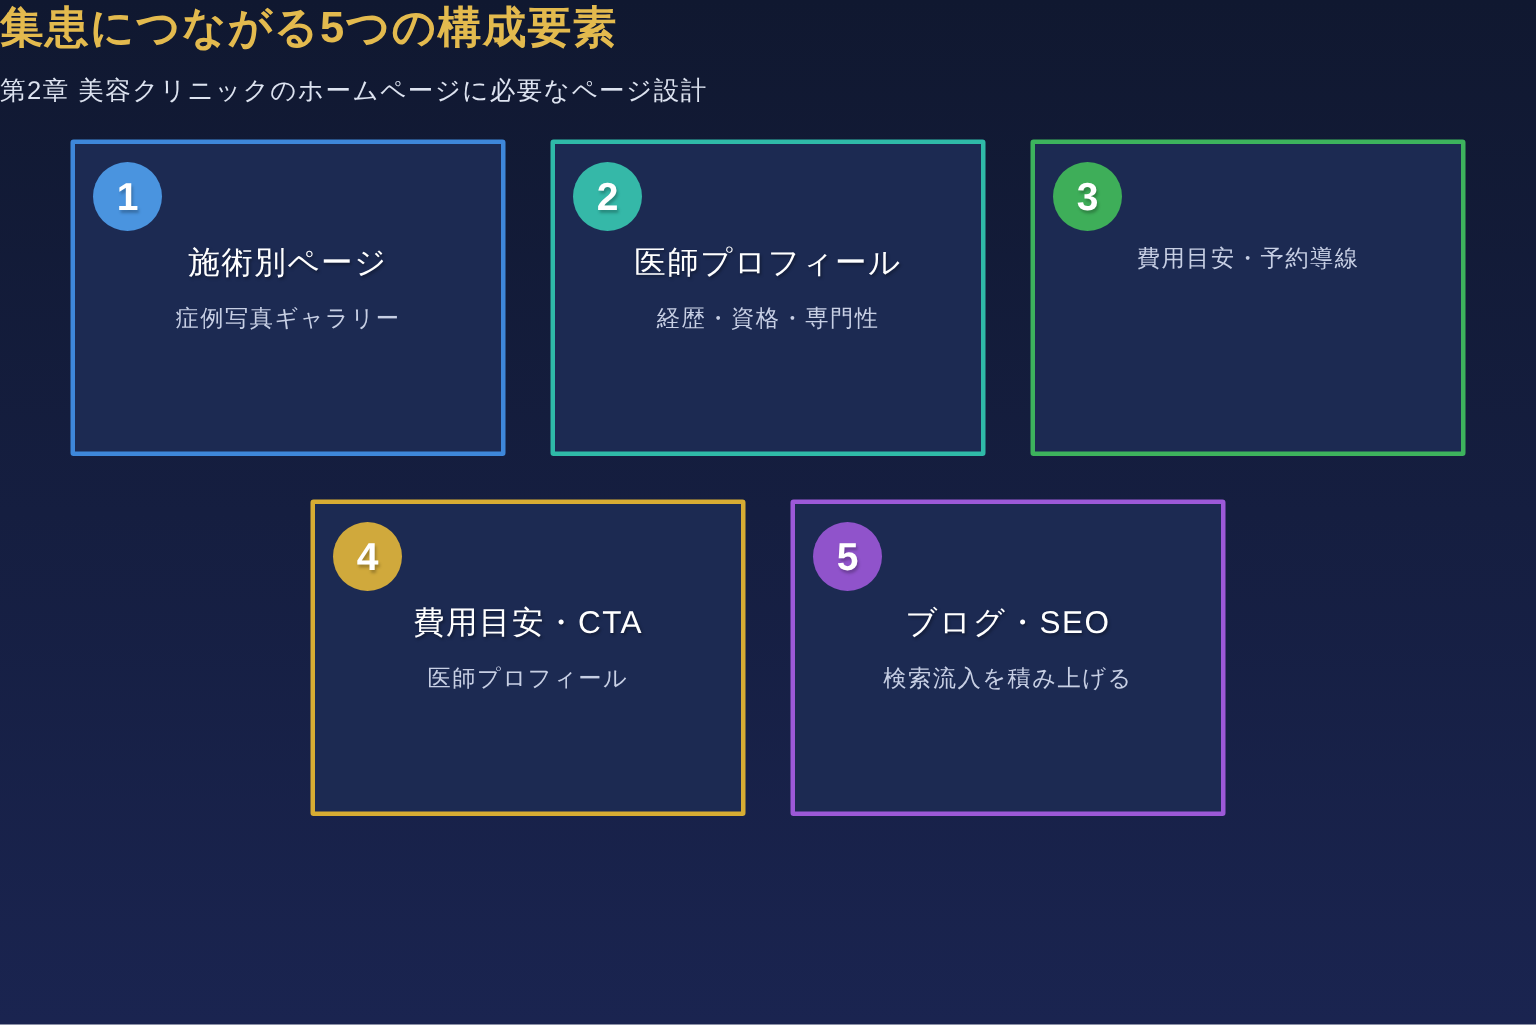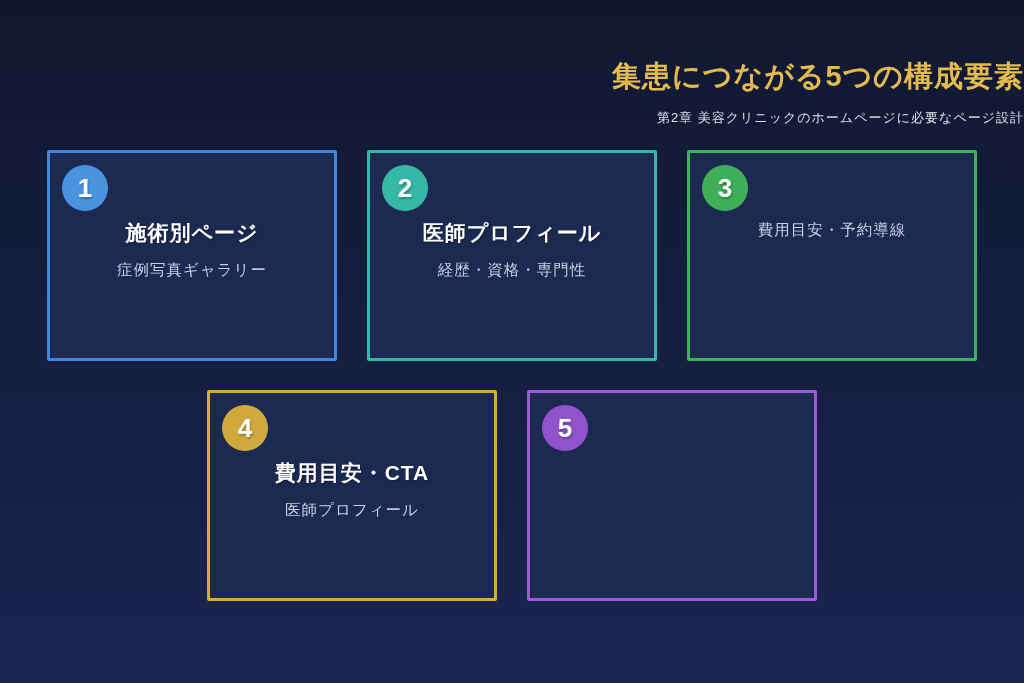--- a/index.html
+++ b/index.html
@@ -12,31 +12,31 @@
     --card-subtitle:#c7cfe4;
   }
   *{margin:0;padding:0;box-sizing:border-box;}
   html,body{width:1024px;height:683px;overflow:hidden;}
   body{
     font-family:"Liberation Sans","DejaVu Sans",sans-serif;
     background:linear-gradient(180deg,var(--background-top) 0%,var(--background-bottom) 100%);
     color:#fff;
   }
   .page{width:1024px;height:683px;position:relative;}
-  .header{padding-top:27px;text-align:right;margin-top:30px;}
+  .header{text-align:left;}
   .page-title{
     font-size:29px;
     font-weight:bold;
     color:var(--title);
     letter-spacing:1px;
     line-height:38px;
   }
   .page-subtitle{
     margin-top:12px;
-    font-size:13px;
+    font-size:17px;
     color:var(--subtitle);
     letter-spacing:1px;
     line-height:22px;
   }
   .cards-row{
     display:flex;
     justify-content:center;
     gap:30px;
   }
   .row-1{margin-top:21px;}
@@ -66,21 +66,21 @@
     color:#ffffff;
     text-shadow:1px 2px 2px rgba(0,0,0,0.25);
   }
   .card-content{
     margin-top:66px;
     text-align:center;
     padding:0 10px;
   }
   .card-title{
     font-size:21px;
-    font-weight:bold;
+    font-weight:normal;
     color:var(--card-title);
     letter-spacing:1px;
     text-shadow:1px 1px 2px rgba(0,0,0,0.35);
     line-height:28px;
   }
   .card-subtitle{
     margin-top:12px;
     font-size:15.5px;
     color:var(--card-subtitle);
     letter-spacing:1px;
@@ -139,17 +139,21 @@
       <div class="card-content">
         <div class="card-title">費用目安・CTA</div>
         <div class="card-subtitle">医師プロフィール</div>
       </div>
     </div>
 
     <div class="card" style="border-color: rgb(156, 89, 216);">
       <div class="badge" style="background: rgb(144, 83, 203);">
         <span class="badge-number">5</span>
       </div>
+      <div class="card-content">
+        <div class="card-title">ブログ・SEO</div>
+        <div class="card-subtitle">検索流入を積み上げる</div>
+      </div>
     </div>
 
   </div>
 
 </div>
 
 </body></html>

